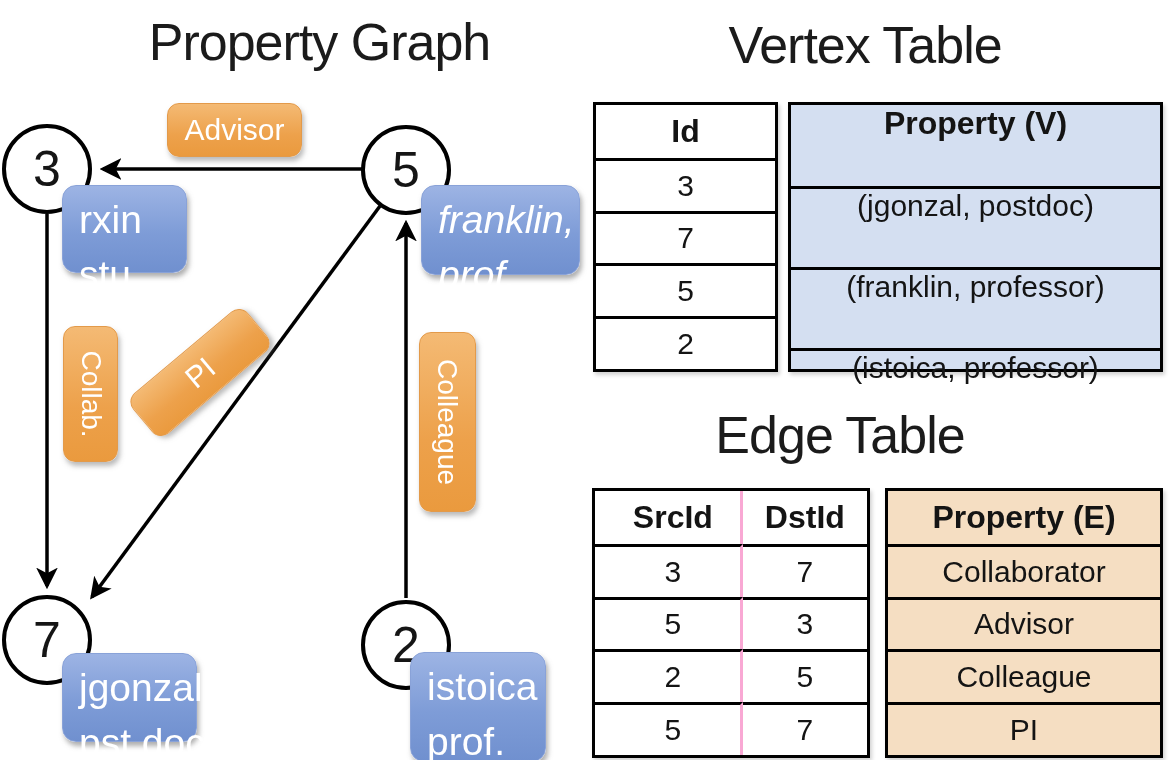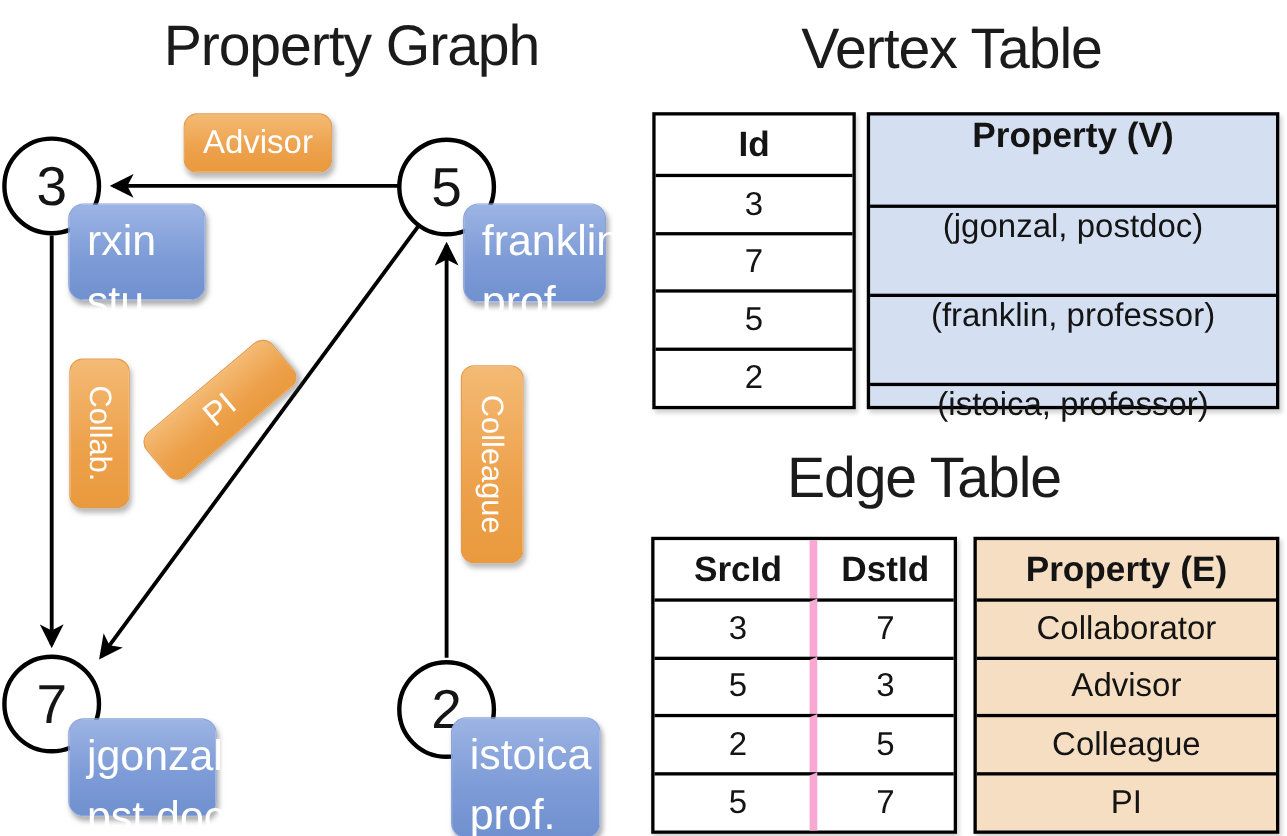--- a/index.html
+++ b/index.html
@@ -45,21 +45,21 @@
     box-sizing:border-box;border:3px solid #000;display:grid;
     grid-auto-rows:1fr;background:#fff;
     box-shadow:2px 3px 4px rgba(0,0,0,.18);
   }
   .cell{
     display:flex;align-items:center;justify-content:center;
     font-size:30px;color:#141414;white-space:nowrap;
   }
   .cell.head{font-weight:700;font-size:32px;}
   .bt{border-top:3px solid #000;}
-  .br{border-right:7px solid #f9a8d4;padding-left:11px;}
+  .br{border-right:3px solid #f9a8d4;padding-left:11px;}
   .grid2{grid-template-columns:54.3% 45.7%;}
 </style>
 </head>
 <body>
 
 <div class="abs title" style="left:0;top:12px;width:575px;padding-left:32px;">Property Graph</div>
 
 <svg class="edges" width="585" height="760">
   <defs>
     <marker id="arr" viewBox="0 0 10 10" refX="8.5" refY="5" markerWidth="6.2" markerHeight="6.2" orient="auto-start-reverse">
@@ -82,21 +82,21 @@
     <span>7</span>
   </div>
 <div class="abs node" style="left:361px;top:600px;">
     <span>2</span>
   </div>
 
 <div class="abs pbox" style="left:62px;top:185px;width:125px;height:88px;">
   <div>rxin</div>
   <div>stu.</div>
 </div>
-<div class="abs pbox" style="left:421px;top:185px;width:130px;height:90px;">
+<div class="abs pbox" style="left:421px;top:185px;width:159px;height:90px;font-style:italic;">
   <div>franklin,</div>
   <div>prof.</div>
 </div>
 <div class="abs pbox" style="left:62px;top:653px;width:135px;height:89px;text-align:center;">
   <div>jgonzal,</div>
   <div>pst.doc.</div>
 </div>
 <div class="abs pbox" style="left:410px;top:652px;width:136px;height:110px;">
   <div>istoica</div>
   <div>prof.</div>

